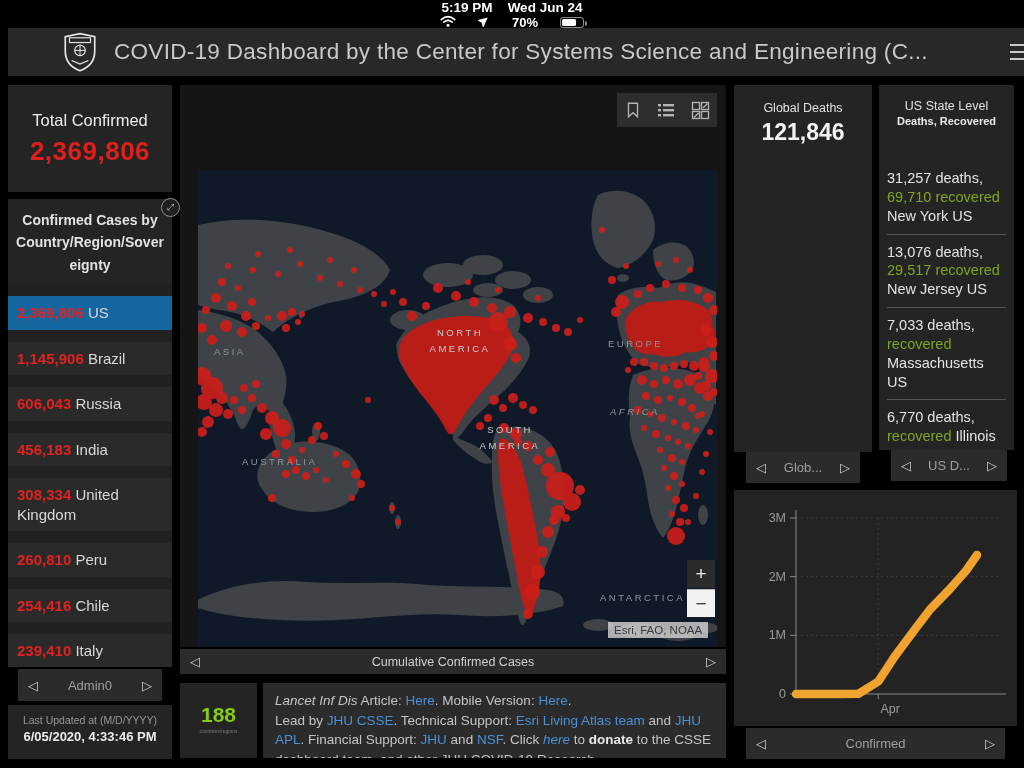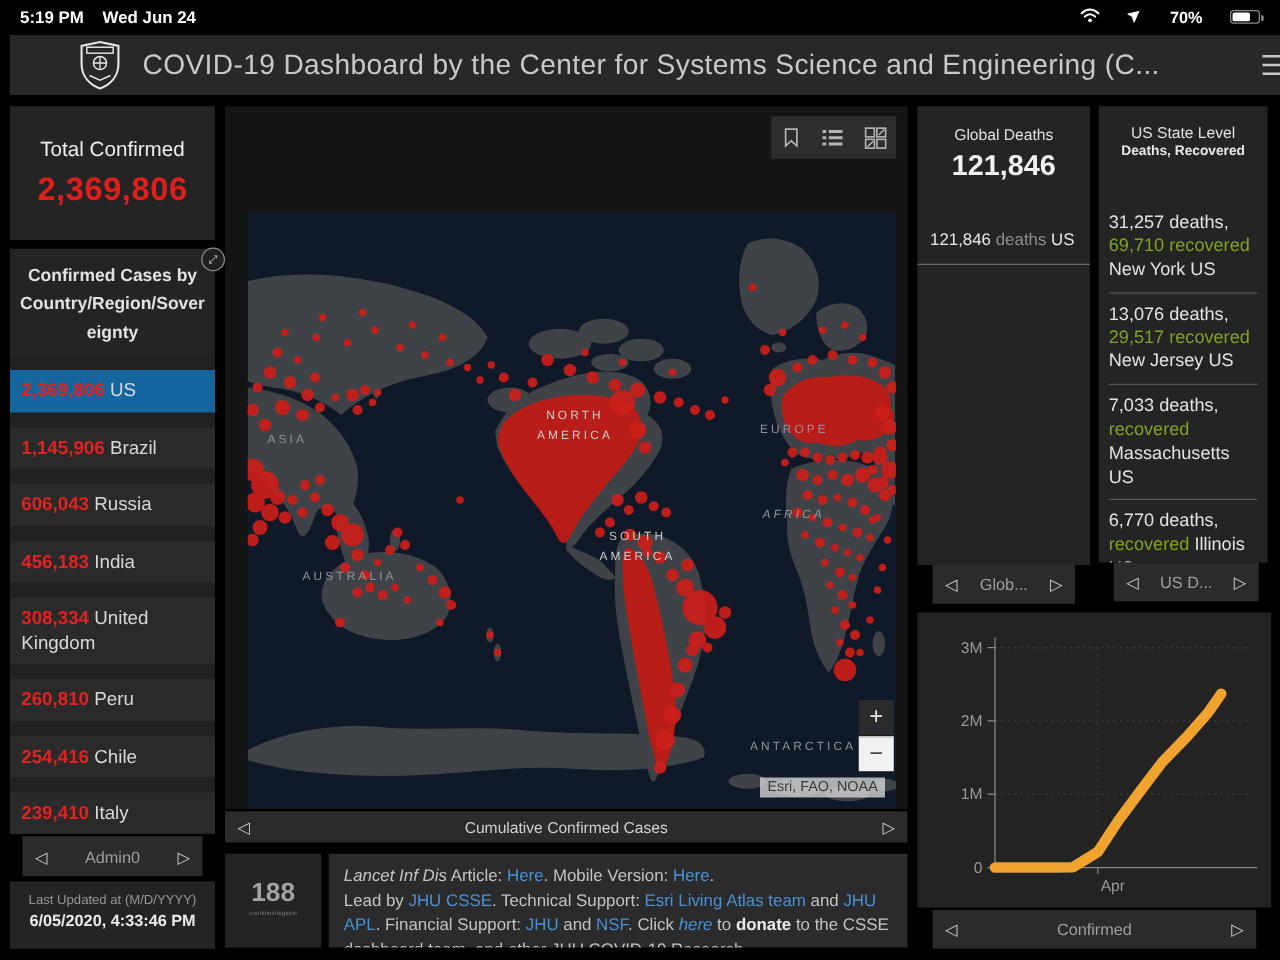--- a/index.html
+++ b/index.html
@@ -3,21 +3,21 @@
 <meta charset="utf-8">
 <style>
   html,body{margin:0;padding:0;background:#000;}
   #stage{position:relative;width:1024px;height:768px;background:#000;overflow:hidden;
          font-family:"Liberation Sans",sans-serif;-webkit-font-smoothing:antialiased;}
   .abs{position:absolute;}
   .panel{position:absolute;background:#242424;}
 
   
   #status-bar{left:0;top:0;width:1024px;height:27px;display:flex;align-items:center;
-    justify-content:space-between;padding:0 16px;box-sizing:border-box;color:#fff;}
+    justify-content:space-between;padding:0 16px;box-sizing:border-box;color:#fff;flex-direction:column;}
   #status-left{display:flex;gap:15px;font-size:13.5px;font-weight:700;}
   #status-right{display:flex;gap:22px;align-items:center;font-size:13px;font-weight:600;}
   #battery-shell{width:24px;height:11px;border:1px solid rgba(255,255,255,.55);border-radius:3px;
     position:relative;display:flex;align-items:center;padding:1px;box-sizing:border-box;}
   #battery-fill{height:100%;background:#fff;border-radius:1.5px;}
   #battery-tip{position:absolute;right:-3.5px;top:3px;width:2px;height:4.5px;background:rgba(255,255,255,.55);border-radius:0 2px 2px 0;}
 
   
   #app-header{left:8px;top:28px;width:1008px;height:48px;background:#282828;display:flex;align-items:center;padding-left:40px;}
   #app-title{margin-left:16px;font-size:22.5px;font-weight:300;color:#c9c9c9;letter-spacing:.3px;
@@ -84,21 +84,21 @@
   .us-item{margin:0 8px;padding:8px 0;font-size:14.5px;line-height:1.3;color:#e3e3e3;border-bottom:1px solid #555;}
   .us-item:first-of-type{margin-top:34px;}
   .us-green{color:#7fa51f;}
 
   
   #chart-panel{left:734px;top:490px;width:283px;height:236px;background:#232323;}
   #chart-svg{position:absolute;left:0;top:6px;}
 
   
   #footer-count{left:180px;top:683px;width:77px;height:75px;text-align:center;}
-  #count-value{margin-top:20px;font-size:21px;font-weight:700;color:#a3a3a3;}
+  #count-value{margin-top:20px;font-size:21px;font-weight:700;color:#84cc16;}
   #count-caption{font-size:5px;color:#7a7a7a;margin-top:1px;}
   #footer-info{left:263px;top:683px;width:463px;height:75px;background:#2b2b2b;overflow:hidden;}
   #info-text{padding:8px 12px;font-size:13.5px;line-height:1.45;color:#c4c4c4;white-space:pre-line;}
   .seg-i{font-style:italic;color:#c4c4c4;}
   .seg-l{color:#4a90d5;cursor:pointer;}
   .seg-li{color:#4a90d5;font-style:italic;cursor:pointer;}
   .seg-b{font-weight:700;color:#e9e9e9;}
 </style>
 </head>
 <body>
@@ -473,23 +473,20 @@
 
   <div id="map-pager" class="pager">
     <span class="pg-arrow">◁</span>
     <span class="pg-label">Cumulative Confirmed Cases</span>
     <span class="pg-arrow">▷</span>
   </div>
 
   <div id="global-panel" class="panel">
     <div id="global-title">Global Deaths</div>
     <div id="global-value">121,846</div>
-    <div id="global-list">
-        <div class="gd-item"><span class="gd-num">121,846</span> <span class="gd-word">deaths</span> <span class="gd-region">US</span></div>
-      </div>
   </div>
   <div id="global-pager" class="pager">
     <span class="pg-arrow">◁</span>
     <span class="pg-label">Glob...</span>
     <span class="pg-arrow">▷</span>
   </div>
 
   <div id="us-panel" class="panel">
     <div id="us-title">US State Level</div>
     <div id="us-subtitle">Deaths, Recovered</div>

